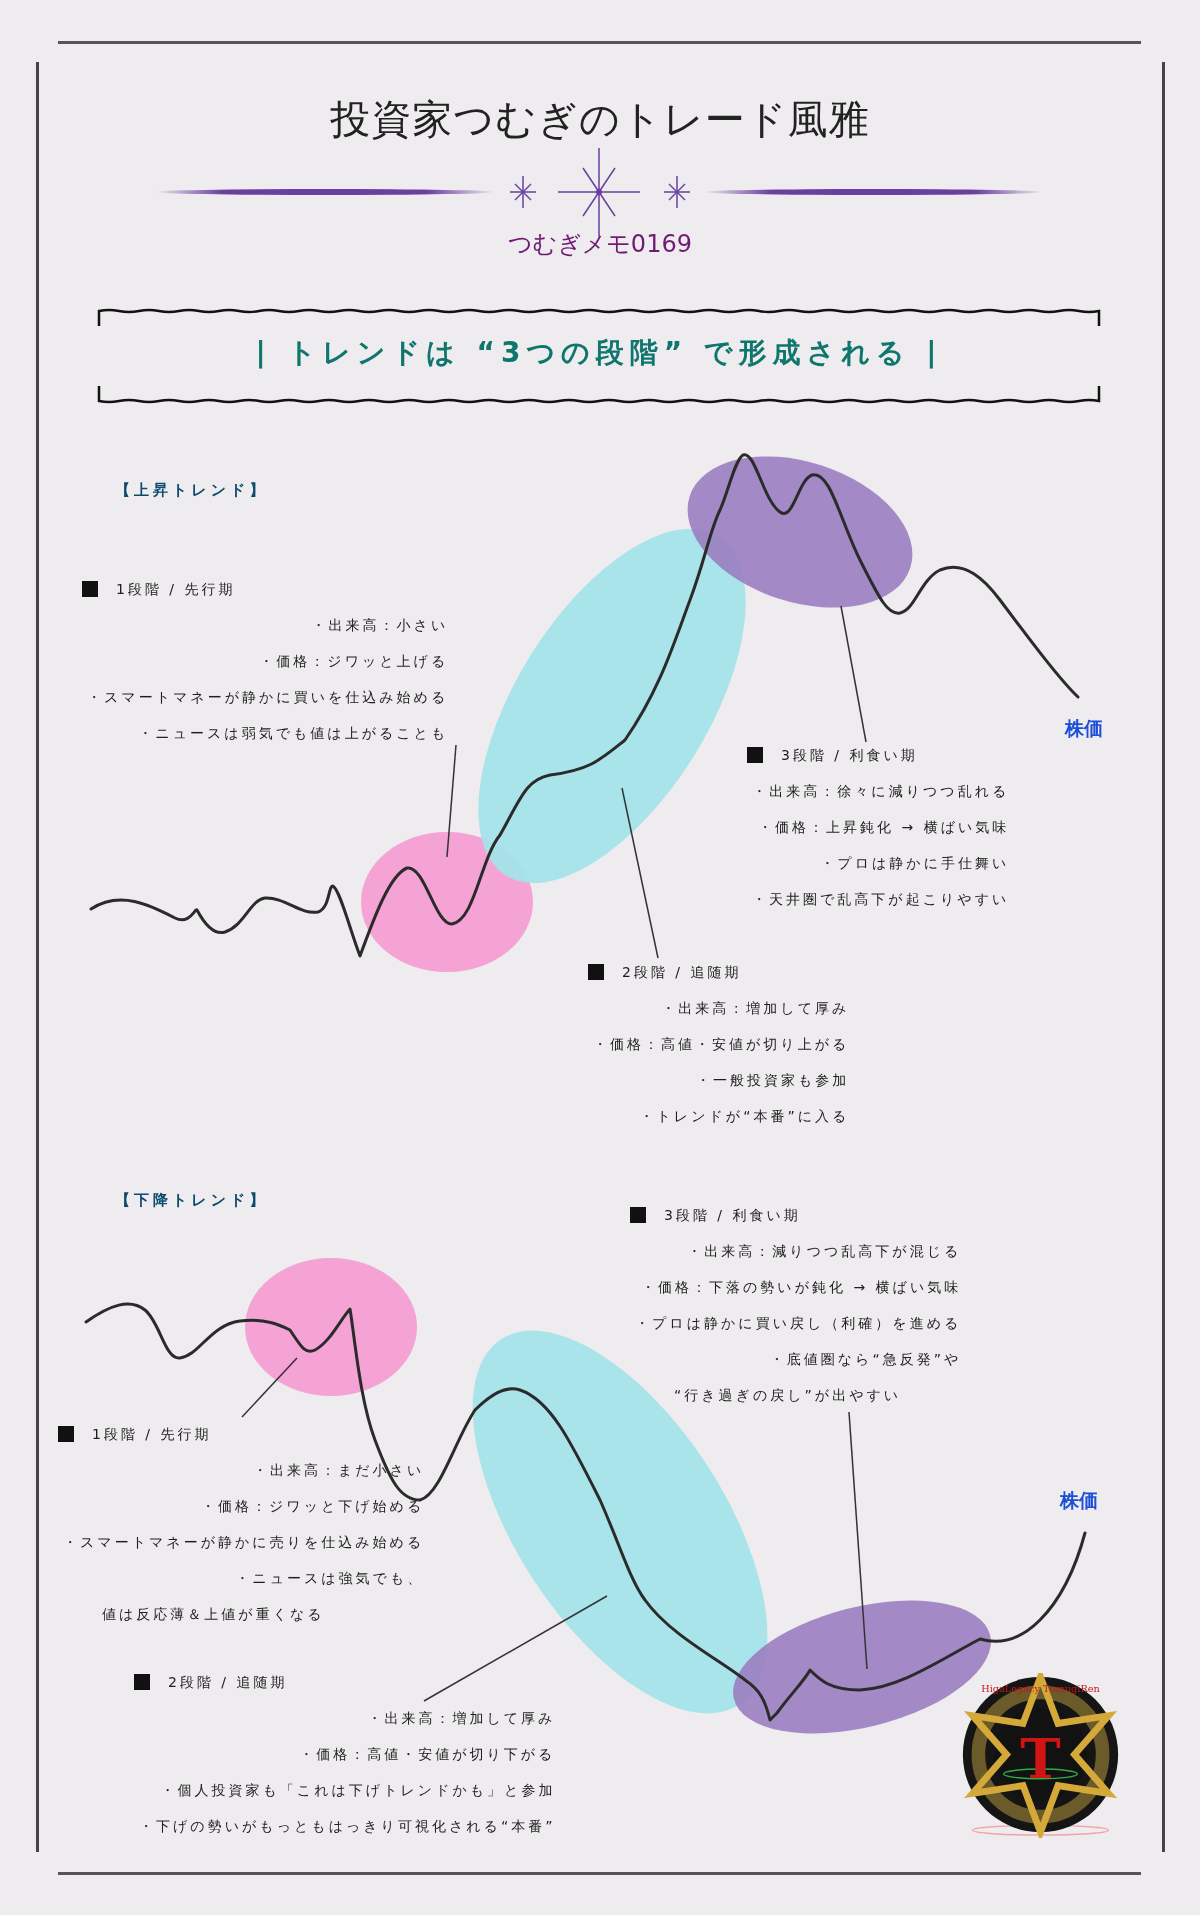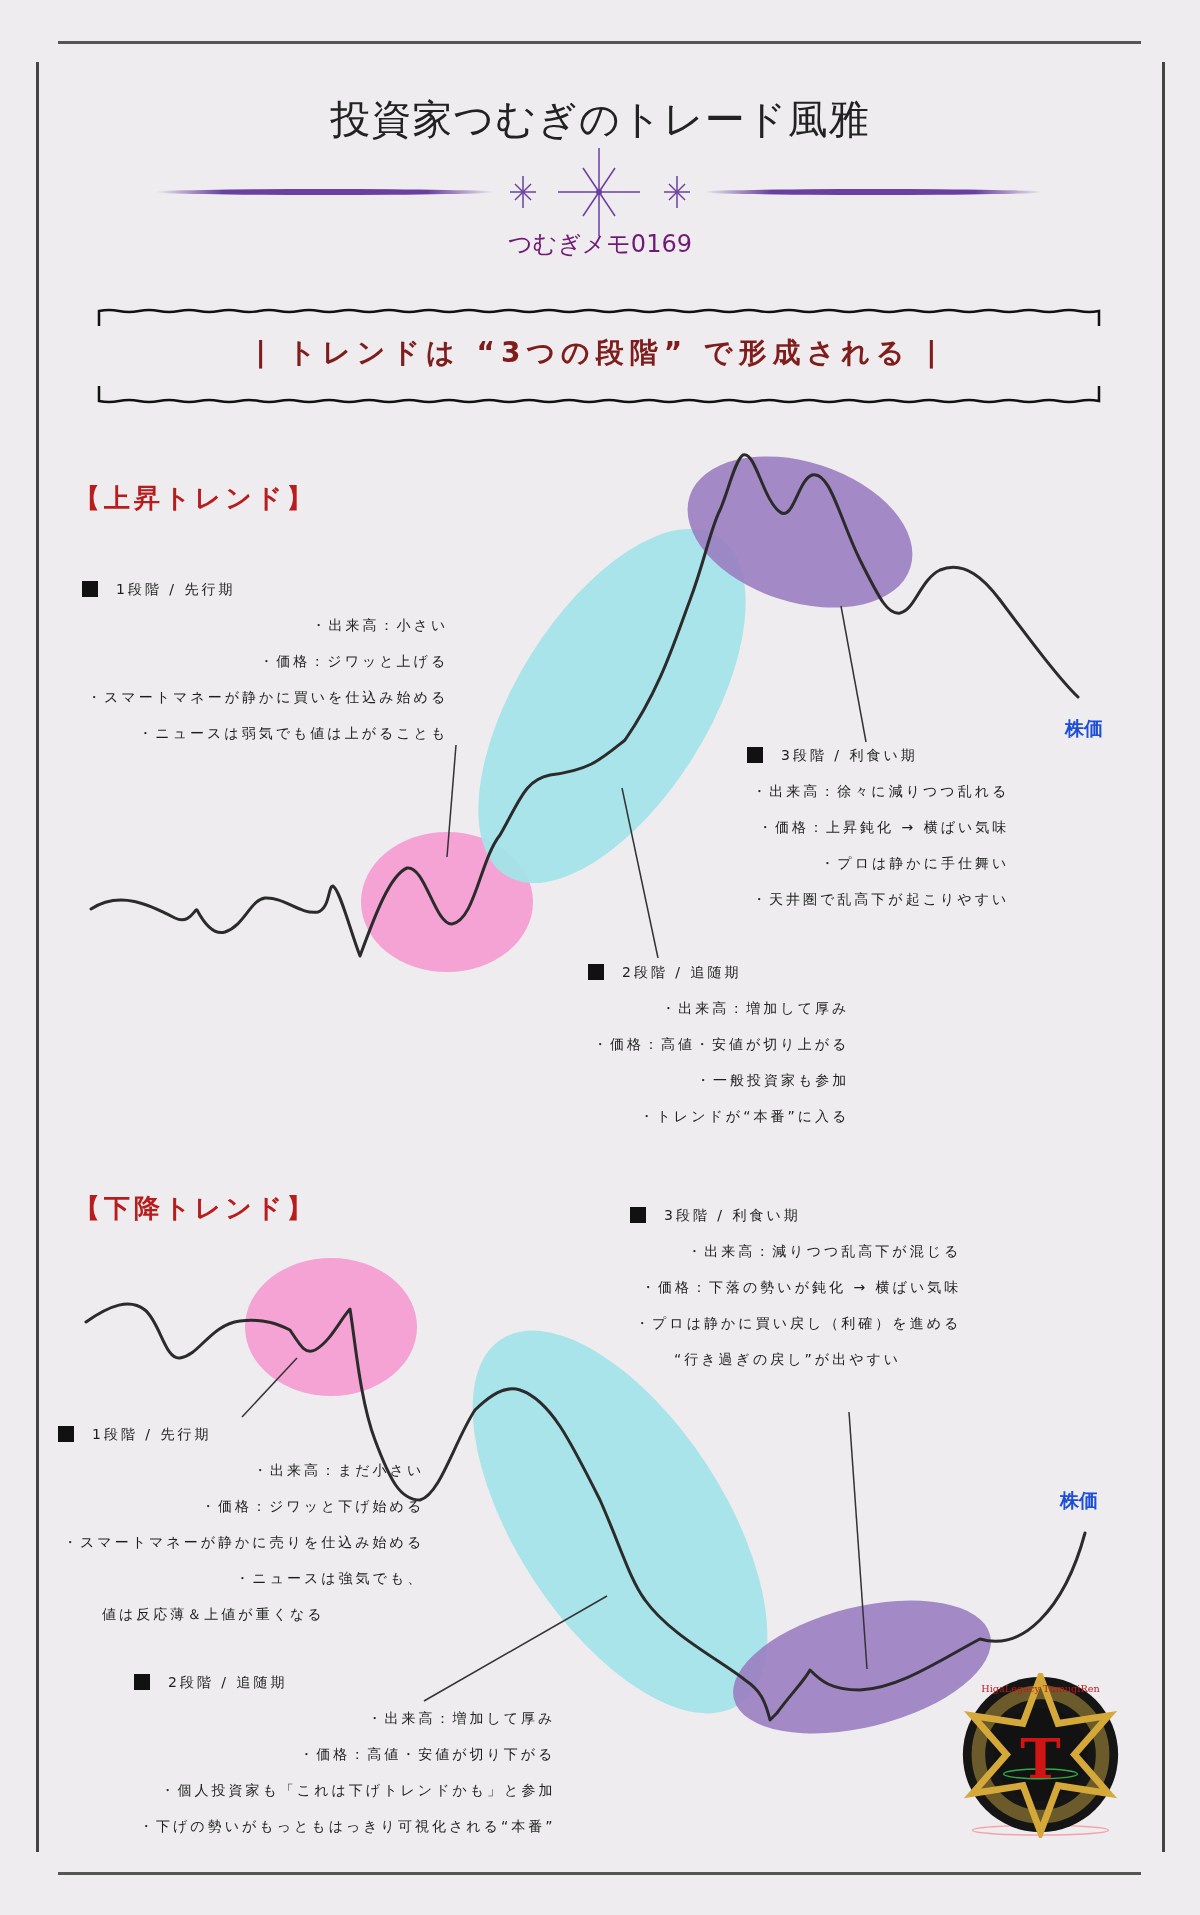--- a/index.html
+++ b/index.html
@@ -6,22 +6,22 @@
   body { width:1200px; height:1915px; background:#eeecee; position:relative; overflow:hidden;
          font-family:"DejaVu Sans","Liberation Sans",sans-serif; color:#1c1c1c; }
   .frame-h { position:absolute; height:3px; background:#555; }
   .frame-v { position:absolute; width:3px; background:#444; }
   .title { position:absolute; left:0; width:1200px; top:92px; text-align:center;
            font-size:40px; letter-spacing:1px; color:#222; font-weight:normal; }
   .subtitle { position:absolute; left:0; width:1200px; top:228px; text-align:center;
               font-size:24px; color:#701a75; letter-spacing:0px; }
   .headline { position:absolute; left:97px; top:308px; width:1004px; height:96px; }
   .headline-text { position:absolute; left:0; width:100%; top:26px; text-align:center;
-                   font-size:28px; letter-spacing:6px; font-weight:bold; color:#7f1d1d; }
-  .section-heading { position:absolute; font-size:26px; letter-spacing:4px; font-weight:bold; color:#b91c1c; }
+                   font-size:28px; letter-spacing:6px; font-weight:bold; color:#0f766e; }
+  .section-heading { position:absolute; font-size:15px; letter-spacing:4px; font-weight:bold; color:#0c4a6e;margin-left:41px; }
   .block { position:absolute; font-size:14px; letter-spacing:3px; line-height:36px; color:#1e1e1e; }
   .block .head { display:flex; align-items:center; }
   .block .sq { display:inline-block; width:16px; height:16px; background:#111; margin-right:18px; }
   .block .item { padding-left:18px; white-space:nowrap;text-align:right; }
   .block .item::before { content:"・"; margin-left:-18px; display:inline-block; width:22px; }
   .block .cont { padding-left:44px; white-space:nowrap; }
   .label-kabuka { position:absolute; font-size:19px; font-weight:bold; color:#1d4ed8; }
   svg.art { position:absolute; left:0; top:0; }
   .logo { position:absolute; left:958px; top:1673px; width:165px; height:165px; }
 </style>
@@ -140,20 +140,21 @@
 <div class="section-heading" style="left:74px; top:1191px;">【下降トレンド】</div>
 
 <div class="block" style="left:630px; top:1197px;">
   <div class="head">
       <span class="sq"></span>
       <span>3段階 / 利食い期</span>
     </div>
   <div class="item">出来高：減りつつ乱高下が混じる</div>
   <div class="item">価格：下落の勢いが鈍化 → 横ばい気味</div>
   <div class="item">プロは静かに買い戻し（利確）を進める</div>
+  <div class="item">底値圏なら“急反発”や</div>
   <div class="cont">“行き過ぎの戻し”が出やすい</div>
 </div>
 
 <div class="label-kabuka" style="left:1060px; top:1488px;">株価</div>
 
 <div class="block" style="left:58px; top:1416px;">
   <div class="head">
       <span class="sq"></span>
       <span>1段階 / 先行期</span>
     </div>

